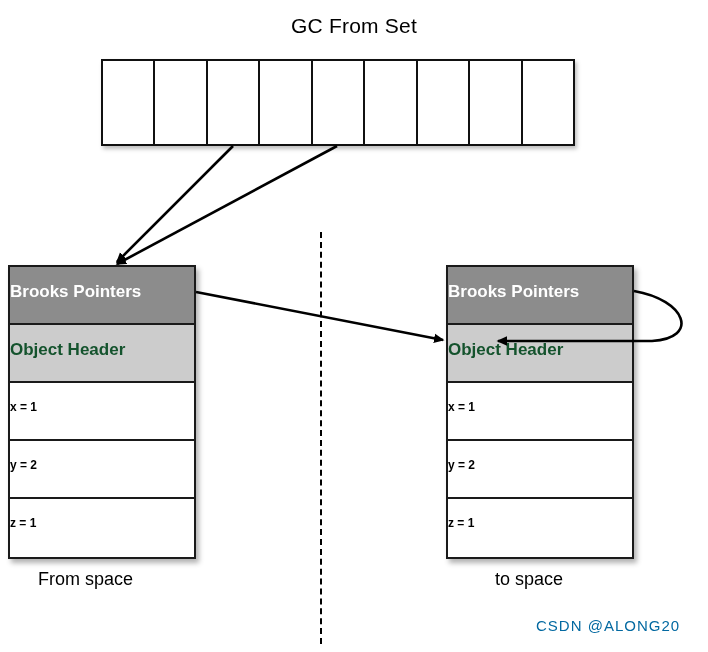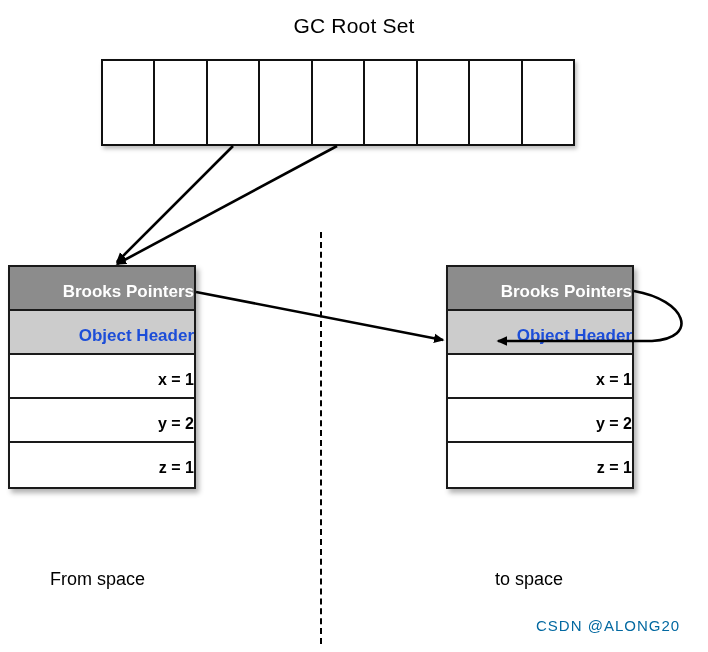--- a/index.html
+++ b/index.html
@@ -59,66 +59,66 @@
     width: 188px;
     border: 2.5px solid #1a1a1a;
     box-sizing: border-box;
     background: #ffffff;
     box-shadow: 3px 4px 5px rgba(0,0,0,0.3);
   }
   #obj-from { left: 8px;   top: 265px; }
   #obj-to   { left: 446px; top: 265px; }
 
   .obj-row {
-    height: 44px;
+    height: 58px;
     line-height: 49px;
-    text-align: right;
+    text-align: left;
     font-size: 17px;
     border-bottom: 2.5px solid #1a1a1a;
     box-sizing: border-box;
     color: #000000;
     white-space: nowrap;
   }
   .obj-row:last-child { border-bottom: none; }
 
   .row-brooks {
     background: #8c8c8c;
     color: #ffffff;
     font-weight: bold;
   }
   .row-header {
     background: #cccccc;
-    color: #1d4ed8;
+    color: #14532d;
     font-weight: bold;
   }
   .row-field {
     background: #ffffff;
     color: #000000;
     font-weight: bold;
-    font-size: 16px;
+    font-size: 12px;
   }
 
   
   #divider {
     position: absolute;
     left: 320px;
     top: 232px;
     width: 0;
     height: 412px;
     border-left: 2.5px dashed #000000;
   }
 
   
   .space-label {
     position: absolute;
     font-size: 18px;
     color: #000000;
     white-space: nowrap;
   }
-  #label-from { left: 50px;  top: 569px; }
+  #label-from { left: 38px;  top: 569px; }
   #label-to   { left: 495px; top: 569px; text-align: right; }
 
   
   #watermark {
     position: absolute;
     left: 536px;
     top: 617px;
     font-size: 15px;
     color: #0369a1;
     letter-spacing: 1px;
@@ -133,21 +133,21 @@
     width: 708px;
     height: 652px;
     pointer-events: none;
   }
 </style>
 </head>
 <body>
 
 <div id="canvas">
 
-  <div id="title">GC Root Set</div>
+  <div id="title">GC From Set</div>
 
   <div id="root-set">
     <div class="root-cell"></div>
     <div class="root-cell"></div>
     <div class="root-cell"></div>
     <div class="root-cell"></div>
     <div class="root-cell"></div>
     <div class="root-cell"></div>
     <div class="root-cell"></div>
     <div class="root-cell"></div>

